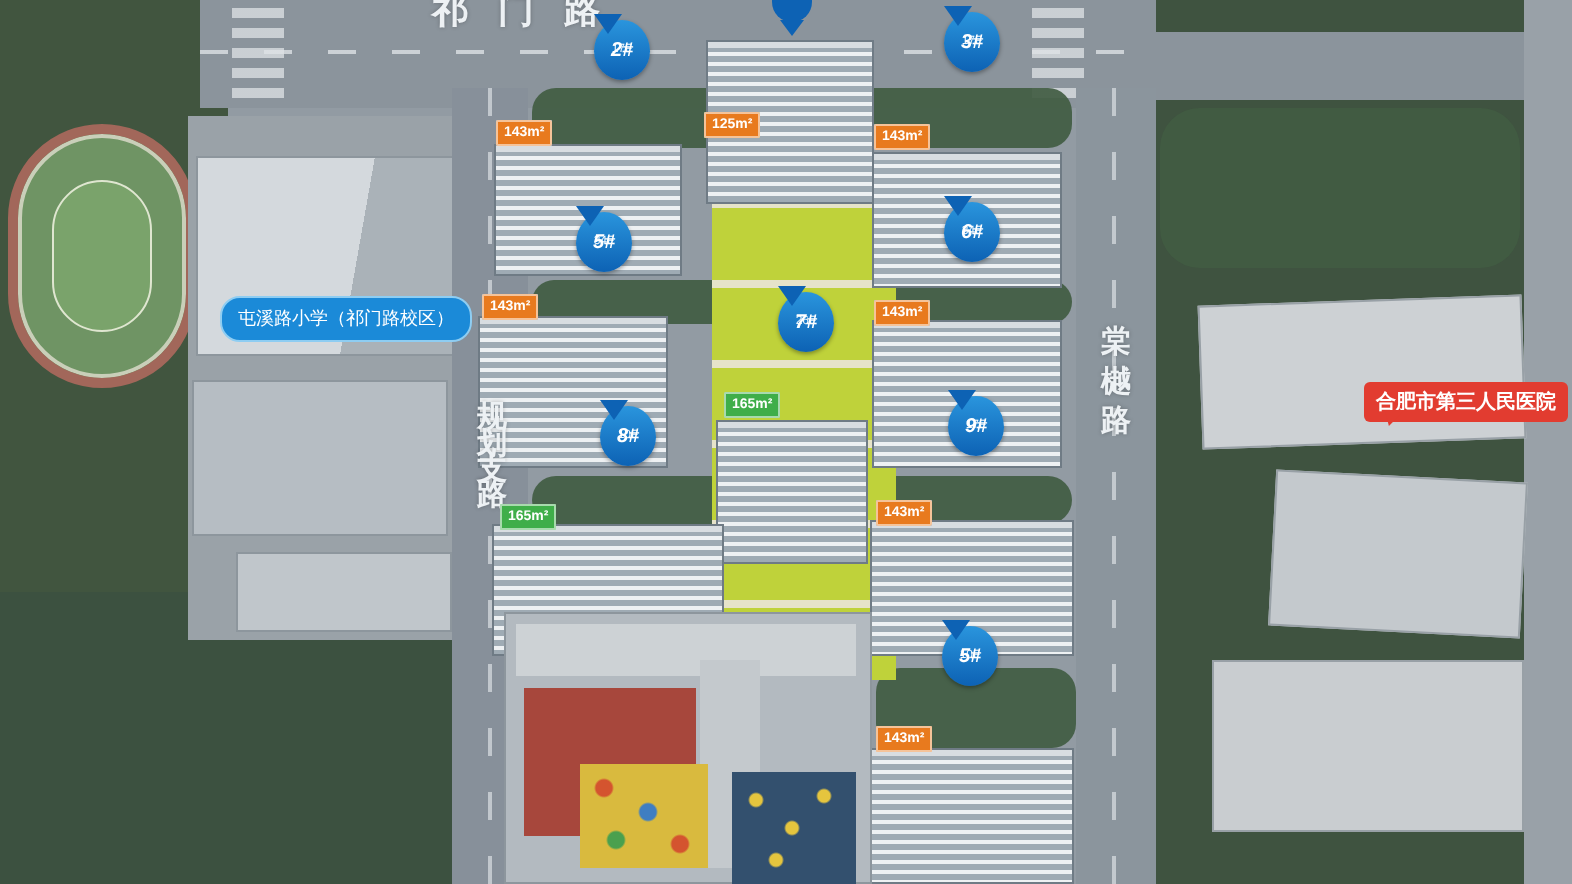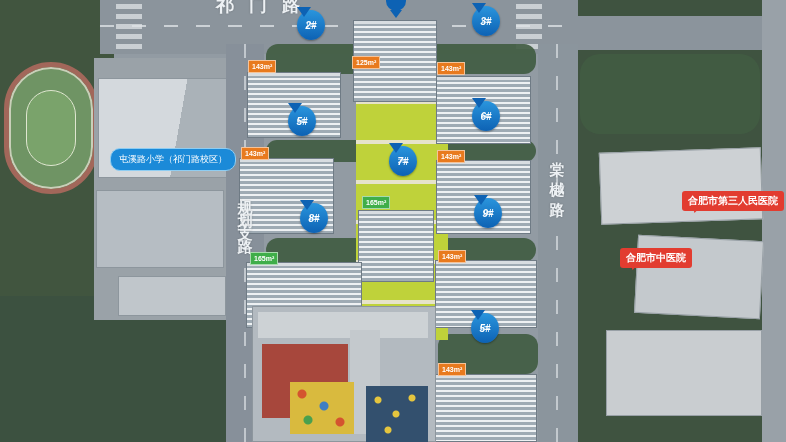--- a/index.html
+++ b/index.html
@@ -143,21 +143,20 @@
   <div class="kred"></div>
   <div class="kyellow"></div>
   <div class="kblue"></div>
 
   <div class="rname rname-top">祁门路</div>
   <div class="rname rname-v rname-left">规划支路</div>
   <div class="rname rname-v rname-right">棠樾路</div>
 
   <div class="poi poi-school">屯溪路小学（祁门路校区）</div>
   <div class="poi poi-red poi-h1">合肥市第三人民医院</div>
-  <div class="poi poi-red poi-h2">合肥市中医院</div>
 
   <div class="tags" style="left:352px;top:56px">
     <span class="tag orange">125m²</span>
     <span class="tag green">165m²</span>
     <span class="tag green">185m²</span>
     <span class="tag orange">125m²</span>
   </div>
   <div class="tags" style="left:248px;top:60px">
     <span class="tag orange">143m²</span>
     <span class="tag blue">123m²</span>

